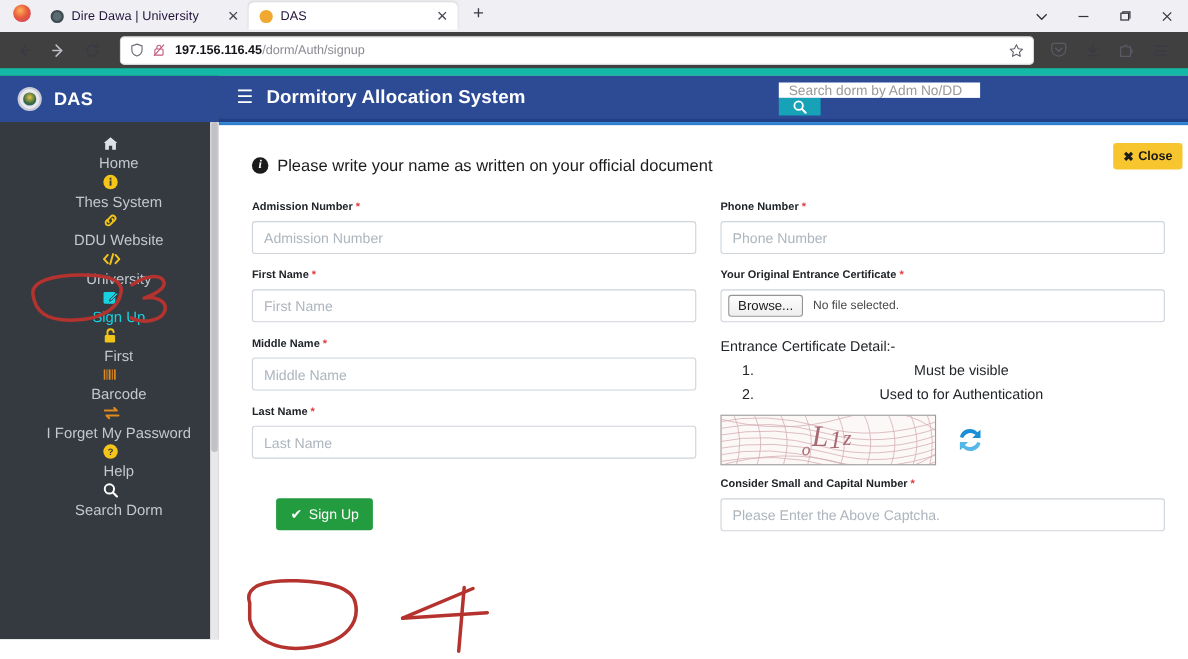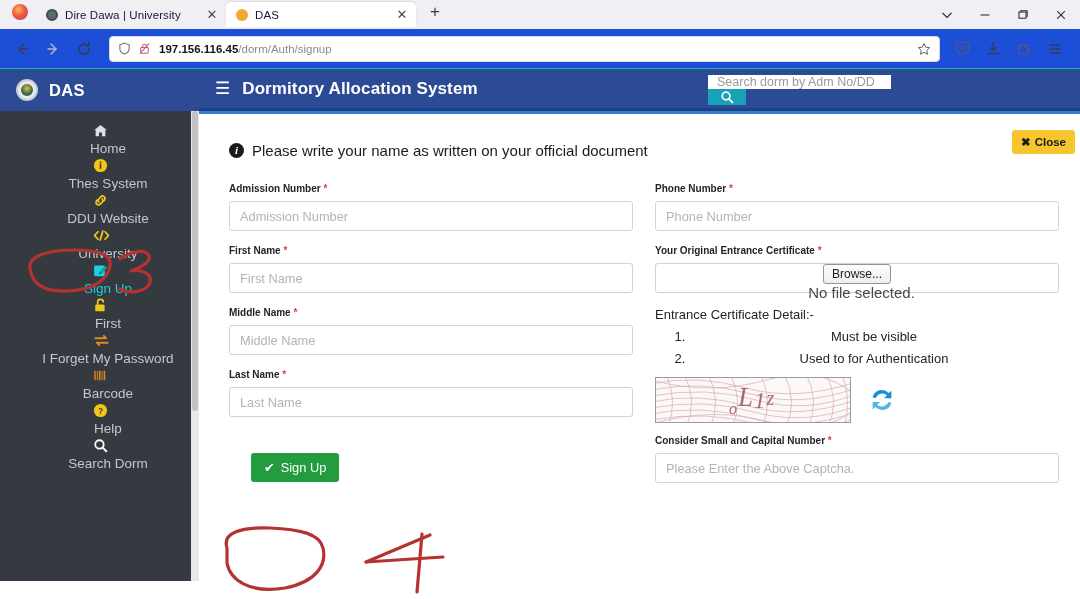--- a/index.html
+++ b/index.html
@@ -51,22 +51,22 @@
   .winbtns {
     position: absolute; right: 0; top: 0; height: 29px;
     display: flex; align-items: center;
   }
   .winbtn {
     width: 38px; height: 29px; display: flex; align-items: center;
     justify-content: center; font-size: 12px; color: #31313a;
   }
 
   .navbar {
-    height: 40px; background: #1d4ed8; display: flex; align-items: center;
-    padding: 0 8px; border-bottom: 1px solid #14b8a6;
+    height: 40px; background: #404040; display: flex; align-items: center;
+    padding: 0 8px; border-bottom: 7px solid #14b8a6;
   }
   .navicon {
     width: 28px; height: 28px; display: flex; align-items: center;
     justify-content: center; color: #5b5b66; flex: 0 0 auto; margin-right: 3px;
   }
   .navicon.dim { color: #b9b9c0; }
   .urlbar {
     flex: 1 1 auto; height: 26px; background: #ffffff;
     border: 1px solid #d9d9dd; border-radius: 4px; margin: 0 8px;
     display: flex; align-items: center; padding: 0 8px; position: relative;
@@ -185,28 +185,28 @@
   .req { color: #e23b3b; font-weight: bold; }
   .inp {
     width: 100%; height: 30px; border: 1px solid #ced4da; border-radius: 3px;
     padding: 0 10px; font-size: 12.8px; color: #495057; outline: none;
     font-family: "Liberation Sans", sans-serif; background: #fff;
   }
   .inp::placeholder { color: #adb5bd; }
 
   .filewrap {
     width: 100%; height: 30px; border: 1px solid #ced4da; border-radius: 3px;
-    display: flex; align-items: center; padding: 0 6px; background: #fff; flex-direction: column;
+    display: flex; align-items: center; padding: 0 6px; background: #fff;
   }
   .browsebtn {
     border: 1px solid #949494; background: linear-gradient(#fdfdfd,#eeeeee);
     border-radius: 3px; font-size: 12px; color: #1b1b1b; padding: 2px 8px;
     font-family: "Liberation Sans", sans-serif; cursor: pointer;
   }
-  .nofile { font-size: 15px; color: #4a4a4a; margin-left: 9px; }
+  .nofile { font-size: 11px; color: #4a4a4a; margin-left: 9px; }
 
   .plain { font-size: 13px; color: #212529; margin: 14px 0 6px 0; }
   .olist { margin: 6px 0 0 0; padding-left: 34px; font-size: 13px; color: #212529; text-align: center; }
   .olist li { margin-bottom: 4px; line-height: 1.35; }
 
   .captcha-row { display: flex; align-items: center; margin-top: 10px; }
   .captcha-img {
     width: 196px; height: 46px; border: 1px solid #9b9b9b;
     position: relative; overflow: hidden; background: #fdf8f8;
   }
@@ -414,45 +414,45 @@
         </a>
 
         <a class="nav-item">
           <span class="ni" style="color:#f0c419">
             <svg width="15" height="15" viewBox="0 0 16 16">
                 <rect x="2.4" y="7" width="10" height="7.2" rx="1.2" fill="currentColor"></rect>
                 <path d="M5 7 V4.6 A3 3 0 0 1 11 4.2" fill="none" stroke="currentColor" stroke-width="1.9" stroke-linecap="round"></path>
               </svg>
           </span>
           <span>First</span>
-        </a>
-
-        <a class="nav-item">
-          <span class="ni" style="color:#e08a1e">
-            <svg width="17" height="15" viewBox="0 0 18 16">
-                <path d="M2.4 5.6 H14 L11.4 3" fill="none" stroke="currentColor" stroke-width="2" stroke-linecap="round" stroke-linejoin="round"></path>
-                <path d="M15.6 10.4 H4 L6.6 13" fill="none" stroke="currentColor" stroke-width="2" stroke-linecap="round" stroke-linejoin="round"></path>
-              </svg>
-          </span>
-          <span>I Forget My Password</span>
         </a>
 
         <a class="nav-item">
           <span class="ni" style="color:#e08a1e">
             <svg width="15" height="15" viewBox="0 0 16 16">
                 <g fill="currentColor">
                   <rect x="1.4" y="3" width="1.5" height="10"></rect>
                   <rect x="4" y="3" width="1" height="10"></rect>
                   <rect x="6.2" y="3" width="1.8" height="10"></rect>
                   <rect x="9.2" y="3" width="1" height="10"></rect>
                   <rect x="11.4" y="3" width="1.6" height="10"></rect>
                 </g>
               </svg>
           </span>
           <span>Barcode</span>
+        </a>
+
+        <a class="nav-item">
+          <span class="ni" style="color:#e08a1e">
+            <svg width="17" height="15" viewBox="0 0 18 16">
+                <path d="M2.4 5.6 H14 L11.4 3" fill="none" stroke="currentColor" stroke-width="2" stroke-linecap="round" stroke-linejoin="round"></path>
+                <path d="M15.6 10.4 H4 L6.6 13" fill="none" stroke="currentColor" stroke-width="2" stroke-linecap="round" stroke-linejoin="round"></path>
+              </svg>
+          </span>
+          <span>I Forget My Password</span>
         </a>
 
         <a class="nav-item">
           <span class="ni" style="color:#f5c518">
             <svg width="15" height="15" viewBox="0 0 16 16">
                 <circle cx="8" cy="8" r="7" fill="currentColor"></circle>
                 <text x="8" y="11.6" font-size="9" font-weight="bold" text-anchor="middle" fill="#343a40" font-family="Liberation Sans, sans-serif">?</text>
               </svg>
           </span>
           <span>Help</span>

